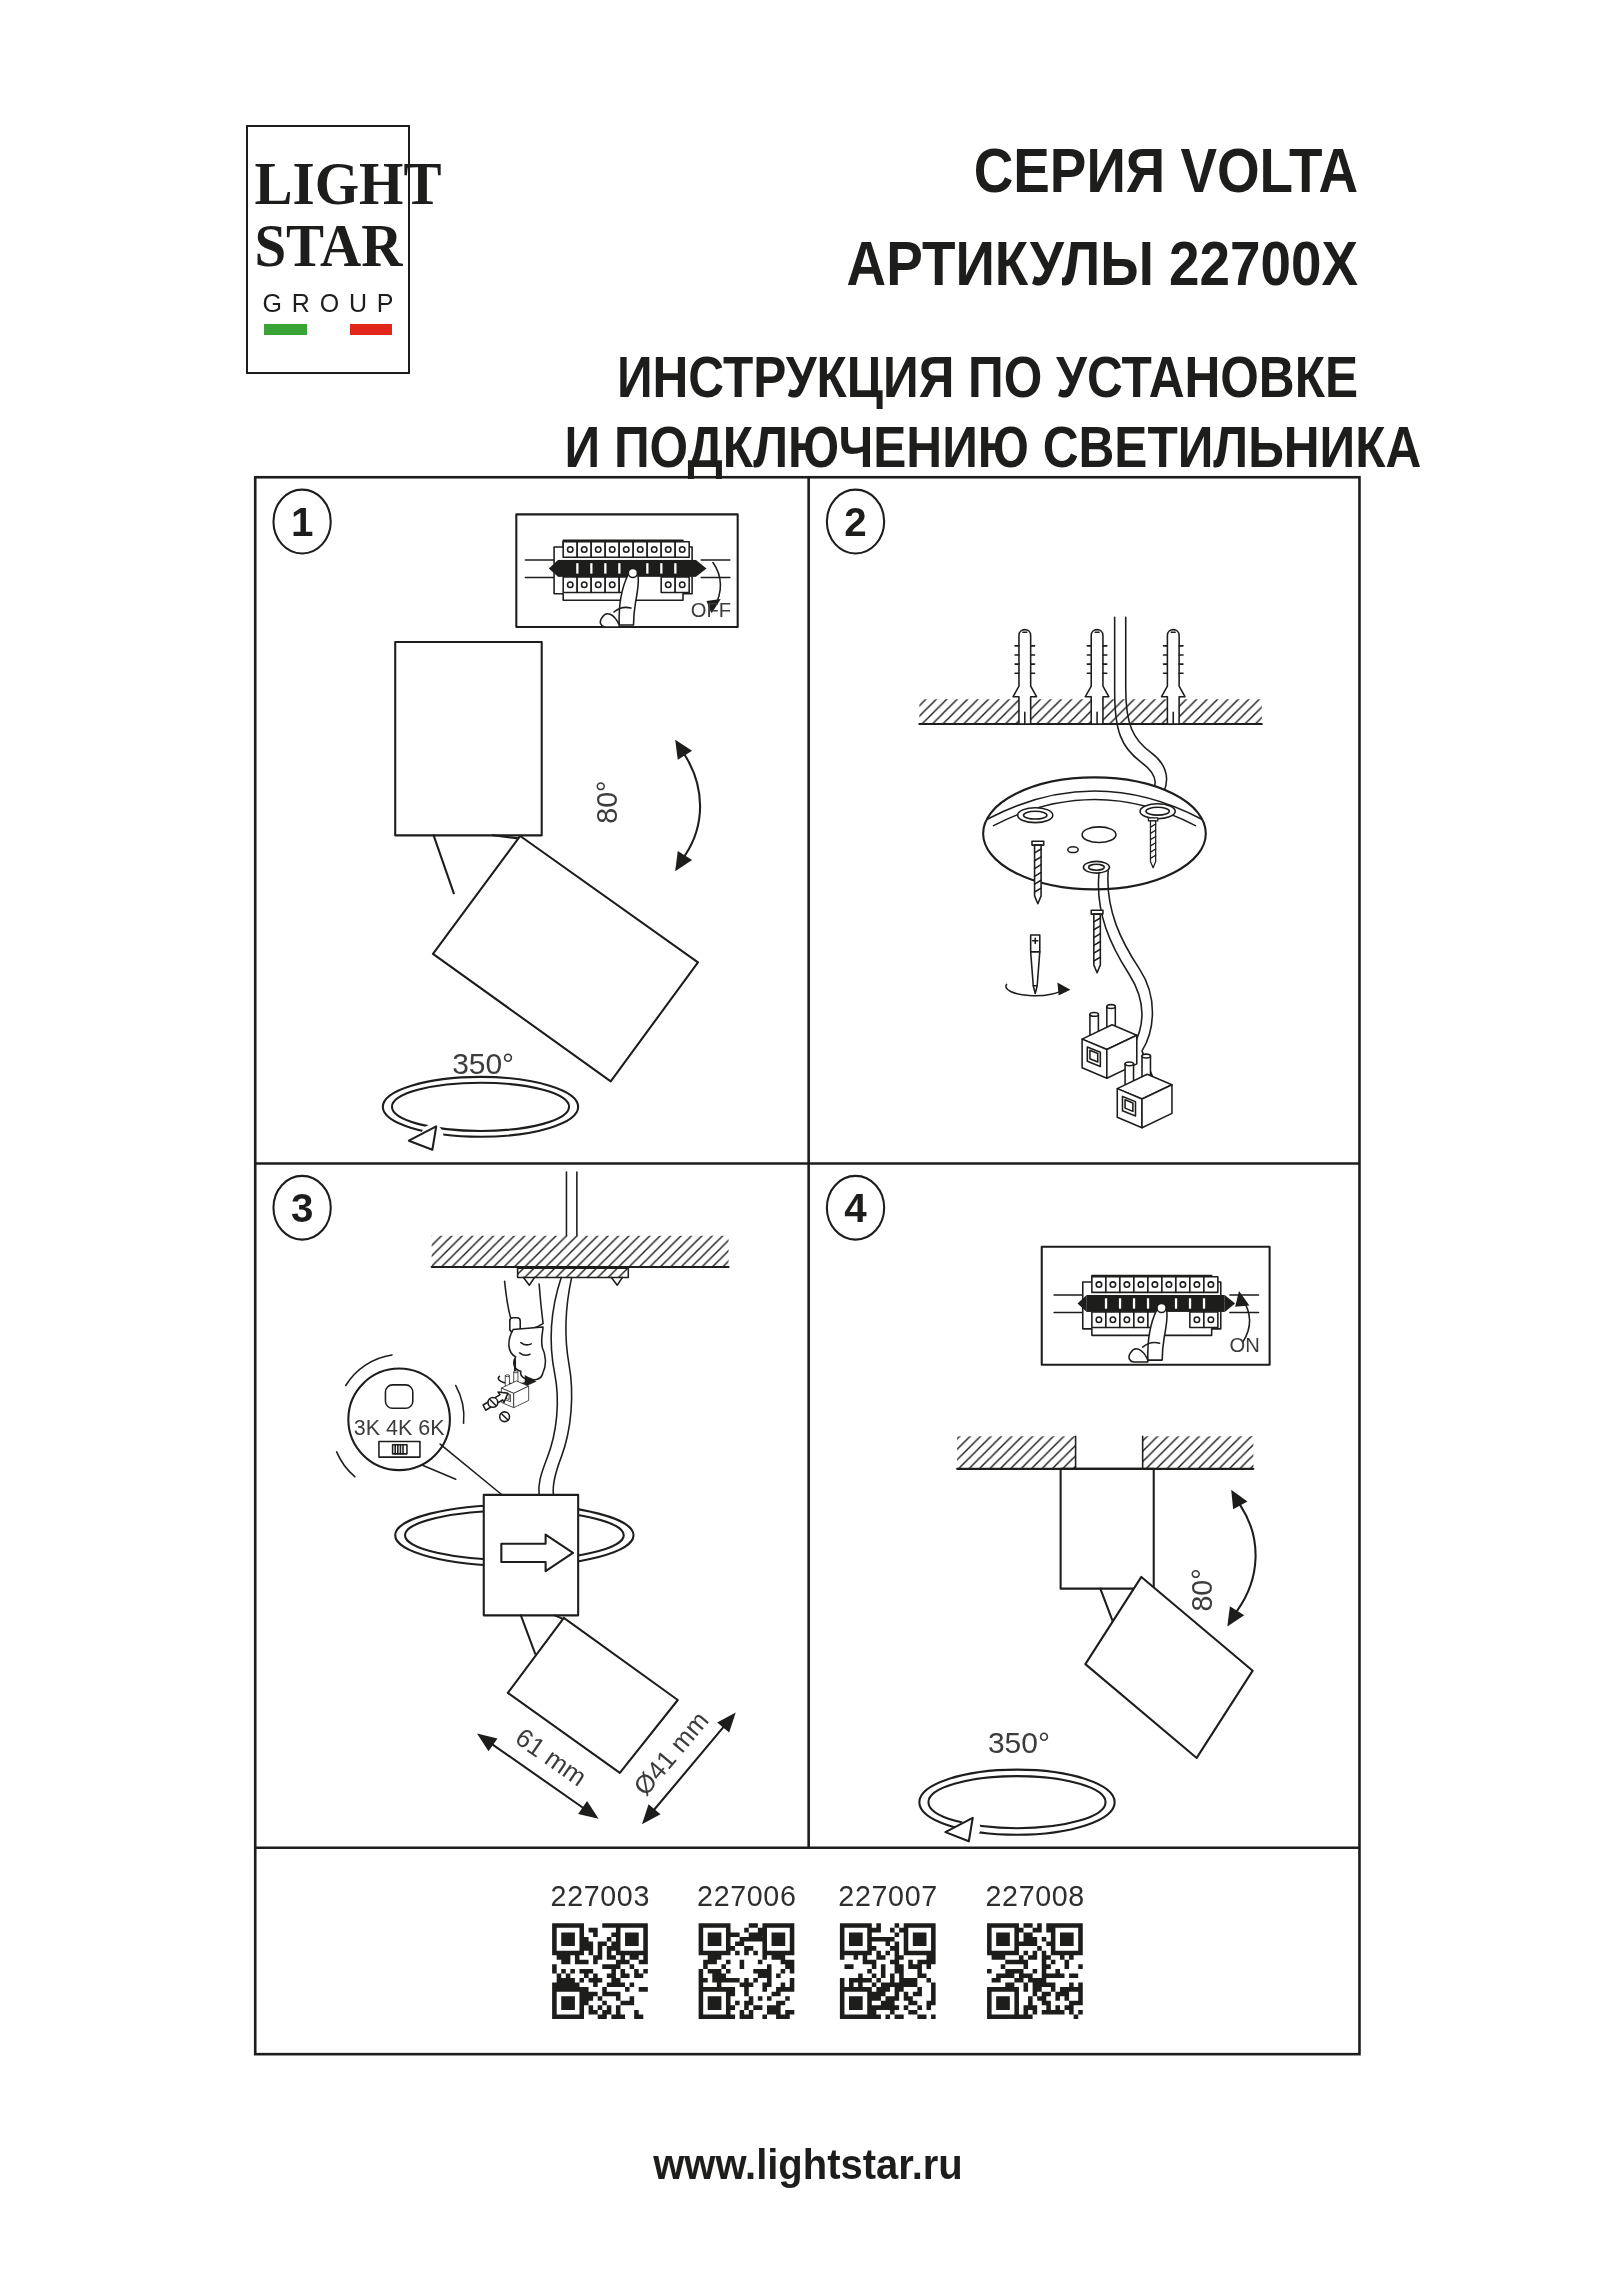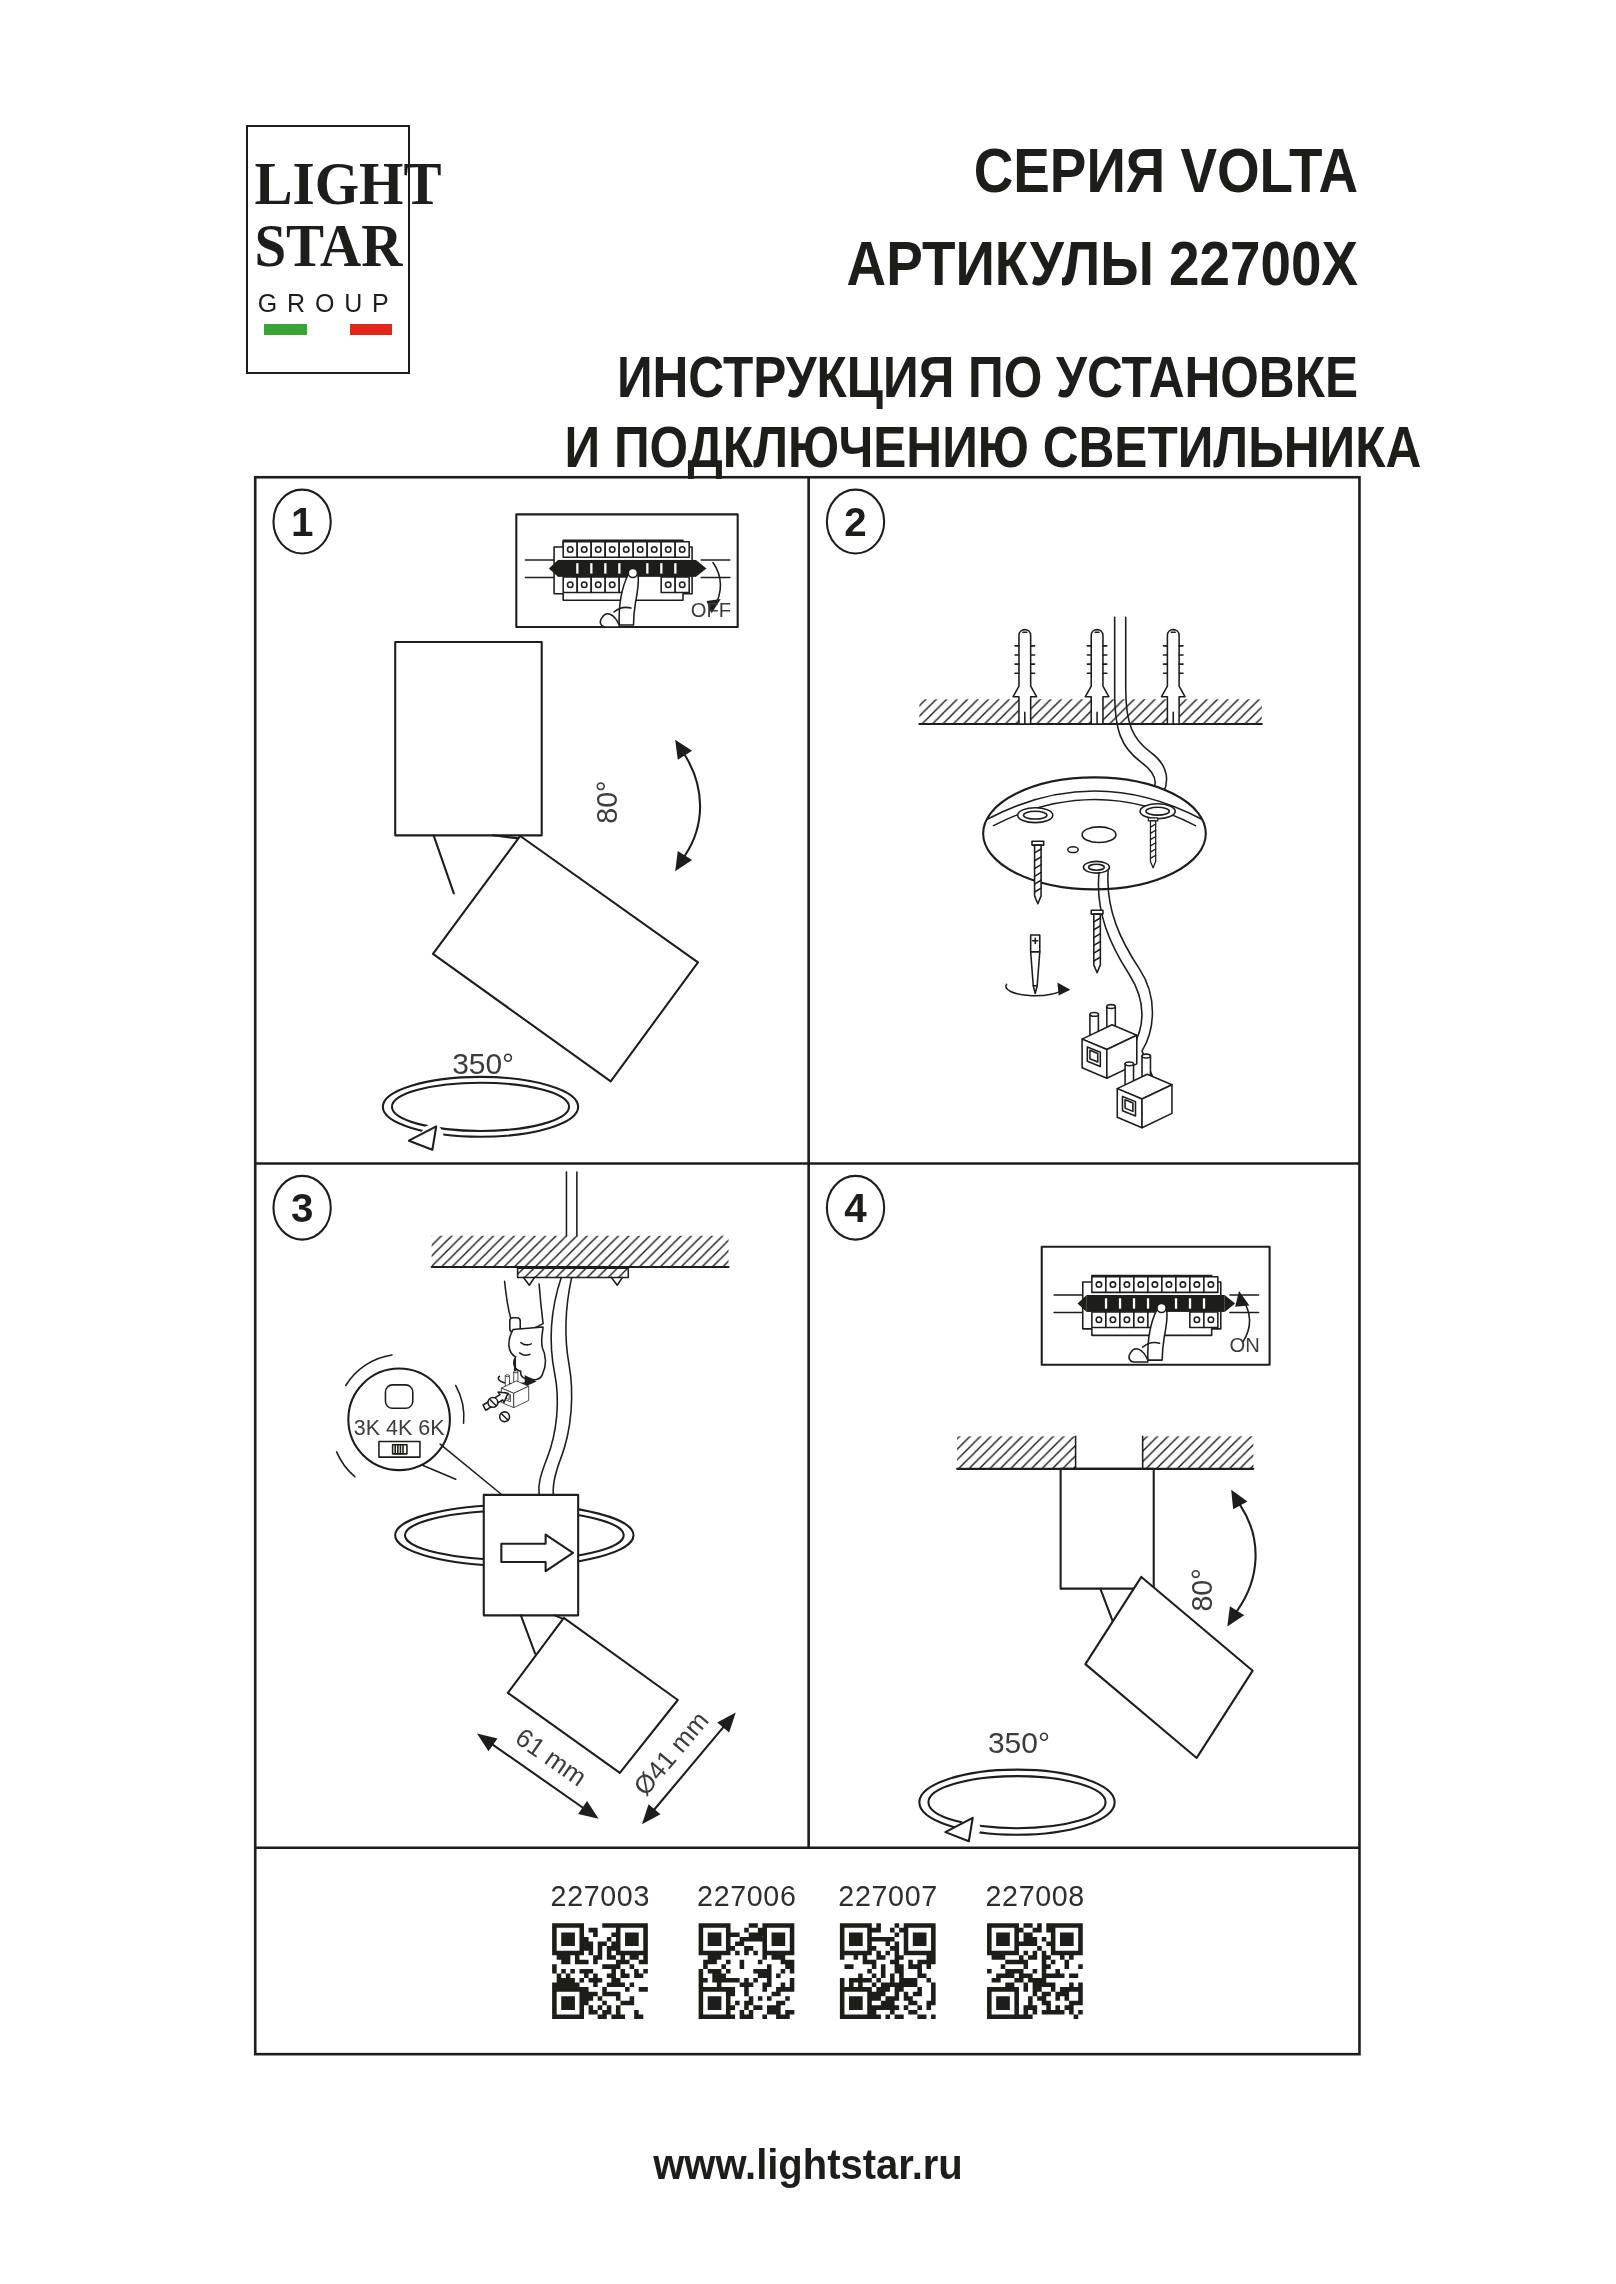--- a/index.html
+++ b/index.html
@@ -6,21 +6,21 @@
   .page{position:relative;width:1616px;height:2284px;background:#ffffff;overflow:hidden;
         font-family:"Liberation Sans",sans-serif;color:#1d1d1b;}
   
   .logo-box{position:absolute;left:246px;top:125px;width:164px;height:249px;
             border:2px solid #1d1d1b;box-sizing:border-box;}
   .logo-word{position:absolute;left:0;width:100%;text-align:center;
              font-family:"Liberation Serif",serif;font-weight:bold;font-size:62px;
              letter-spacing:0px;transform:scaleX(.92);line-height:1;}
   .logo-w1{top:25px;}
   .logo-w2{top:87px;}
-  .logo-group{position:absolute;left:0;top:164px;width:100%;text-align:left;
+  .logo-group{position:absolute;left:0;top:164px;width:100%;text-align:center;
               font-size:25px;letter-spacing:9.8px;text-indent:9.8px;line-height:1;}
   .flag{position:absolute;left:16.3px;top:197px;width:128px;height:11px;display:flex;}
   .flag span{flex:1;height:100%;}
   
   .title-line{position:absolute;width:912px;text-align:right;right:258px;
               font-weight:bold;line-height:1;transform:scaleX(.87);transform-origin:right center;
               white-space:nowrap;}
   .t1{top:139px;font-size:63px;}
   .t2{top:232px;font-size:63px;}
   .t3{top:349px;font-size:57px;}

